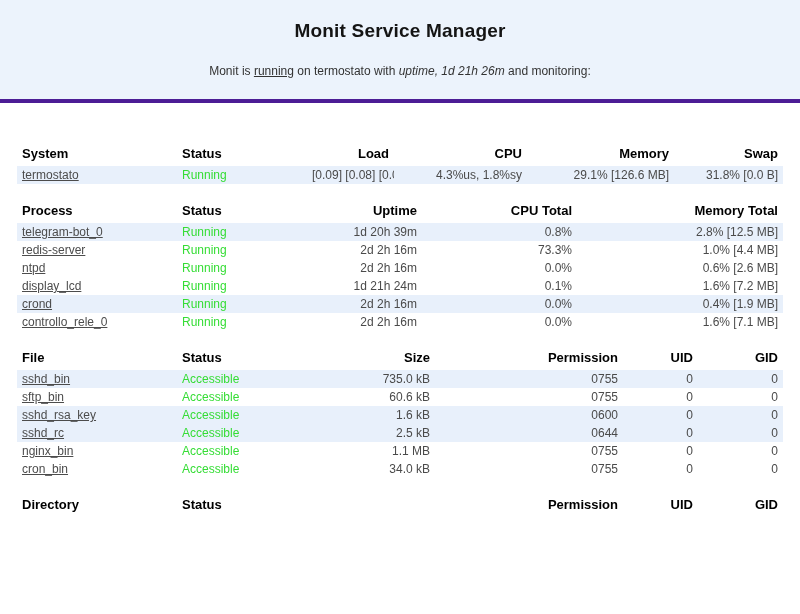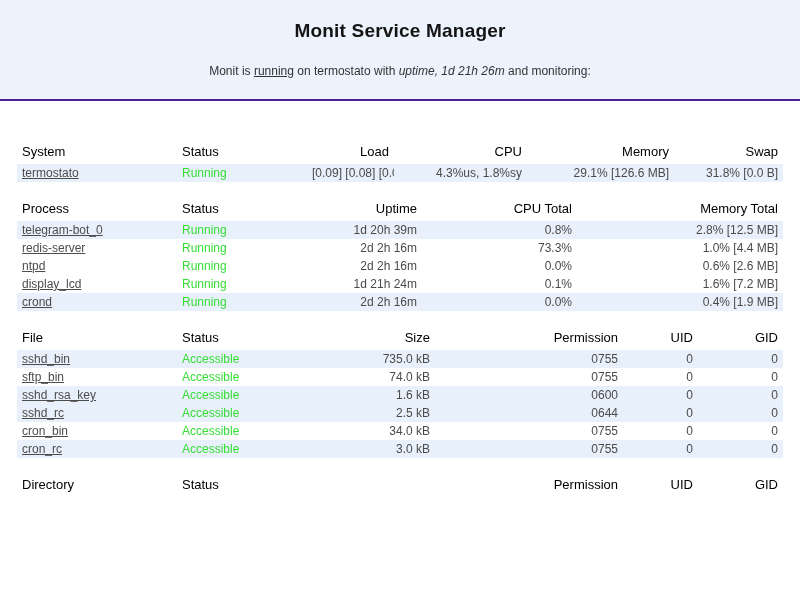--- a/index.html
+++ b/index.html
@@ -9,21 +9,21 @@
     font-family: "Liberation Sans", sans-serif;
   }
   body {
     width: 800px;
     height: 614px;
     overflow: hidden;
   }
   .page-header {
     background: #ecf3fc;
     height: 99px;
-    border-bottom: 2px solid #4c1d95;
+    border-bottom: 4px solid #4c1d95;
     box-sizing: content-box;
     text-align: center;
   }
   .page-title {
     margin: 0;
     padding-top: 20px;
     font-size: 19px;
     line-height: 22px;
     font-weight: bold;
     color: #141414;
@@ -50,21 +50,21 @@
     border-collapse: collapse;
     table-layout: fixed;
     margin-top: 16px;
     font-size: 12px;
   }
   table.svc.first {
     margin-top: 40px;
   }
   table.svc th {
     font-size: 13px;
-    font-weight: normal;
+    font-weight: bold;
     color: #000000;
     padding: 3px 5px 5px 5px;
     line-height: 15px;
     white-space: nowrap;
     overflow: hidden;
   }
   table.svc td {
     padding: 2px 5px;
     line-height: 14px;
     color: #4a4a4a;
@@ -170,20 +170,27 @@
           <td class="ar">0.1%</td>
           <td class="ar">1.6% [7.2 MB]</td>
         </tr>
         <tr class="stripe">
           <td class="al"><a href="#" class="svc-link">crond</a></td>
           <td class="al"><span class="ok-status" style="color: rgb(53, 221, 53);">Running</span></td>
           <td class="ar">2d 2h 16m</td>
           <td class="ar">0.0%</td>
           <td class="ar">0.4% [1.9 MB]</td>
         </tr>
+        <tr>
+          <td class="al"><a href="#" class="svc-link">controllo_rele_0</a></td>
+          <td class="al"><span class="ok-status" style="color: rgb(53, 221, 53);">Running</span></td>
+          <td class="ar">2d 2h 16m</td>
+          <td class="ar">0.0%</td>
+          <td class="ar">1.6% [7.1 MB]</td>
+        </tr>
       </tbody>
     </table>
   <table class="svc">
       <colgroup>
         <col style="width: 160px;">
         <col style="width: 130px;">
         <col style="width: 128px;">
         <col style="width: 188px;">
         <col style="width: 75px;">
         <col style="width: 85px;">
@@ -203,21 +210,21 @@
           <td class="al"><a href="#" class="svc-link">sshd_bin</a></td>
           <td class="al"><span class="ok-status" style="color: rgb(53, 221, 53);">Accessible</span></td>
           <td class="ar">735.0 kB</td>
           <td class="ar">0755</td>
           <td class="ar">0</td>
           <td class="ar">0</td>
         </tr>
         <tr>
           <td class="al"><a href="#" class="svc-link">sftp_bin</a></td>
           <td class="al"><span class="ok-status" style="color: rgb(53, 221, 53);">Accessible</span></td>
-          <td class="ar">74.0 kB</td>
+          <td class="ar">60.6 kB</td>
           <td class="ar">0755</td>
           <td class="ar">0</td>
           <td class="ar">0</td>
         </tr>
         <tr class="stripe">
           <td class="al"><a href="#" class="svc-link">sshd_rsa_key</a></td>
           <td class="al"><span class="ok-status" style="color: rgb(53, 221, 53);">Accessible</span></td>
           <td class="ar">1.6 kB</td>
           <td class="ar">0600</td>
           <td class="ar">0</td>
@@ -225,31 +232,31 @@
         </tr>
         <tr class="stripe">
           <td class="al"><a href="#" class="svc-link">sshd_rc</a></td>
           <td class="al"><span class="ok-status" style="color: rgb(53, 221, 53);">Accessible</span></td>
           <td class="ar">2.5 kB</td>
           <td class="ar">0644</td>
           <td class="ar">0</td>
           <td class="ar">0</td>
         </tr>
         <tr>
+          <td class="al"><a href="#" class="svc-link">nginx_bin</a></td>
+          <td class="al"><span class="ok-status" style="color: rgb(53, 221, 53);">Accessible</span></td>
+          <td class="ar">1.1 MB</td>
+          <td class="ar">0755</td>
+          <td class="ar">0</td>
+          <td class="ar">0</td>
+        </tr>
+        <tr>
           <td class="al"><a href="#" class="svc-link">cron_bin</a></td>
           <td class="al"><span class="ok-status" style="color: rgb(53, 221, 53);">Accessible</span></td>
           <td class="ar">34.0 kB</td>
-          <td class="ar">0755</td>
-          <td class="ar">0</td>
-          <td class="ar">0</td>
-        </tr>
-        <tr class="stripe">
-          <td class="al"><a href="#" class="svc-link">cron_rc</a></td>
-          <td class="al"><span class="ok-status" style="color: rgb(53, 221, 53);">Accessible</span></td>
-          <td class="ar">3.0 kB</td>
           <td class="ar">0755</td>
           <td class="ar">0</td>
           <td class="ar">0</td>
         </tr>
       </tbody>
     </table>
   <table class="svc">
       <colgroup>
         <col style="width: 160px;">
         <col style="width: 130px;">

